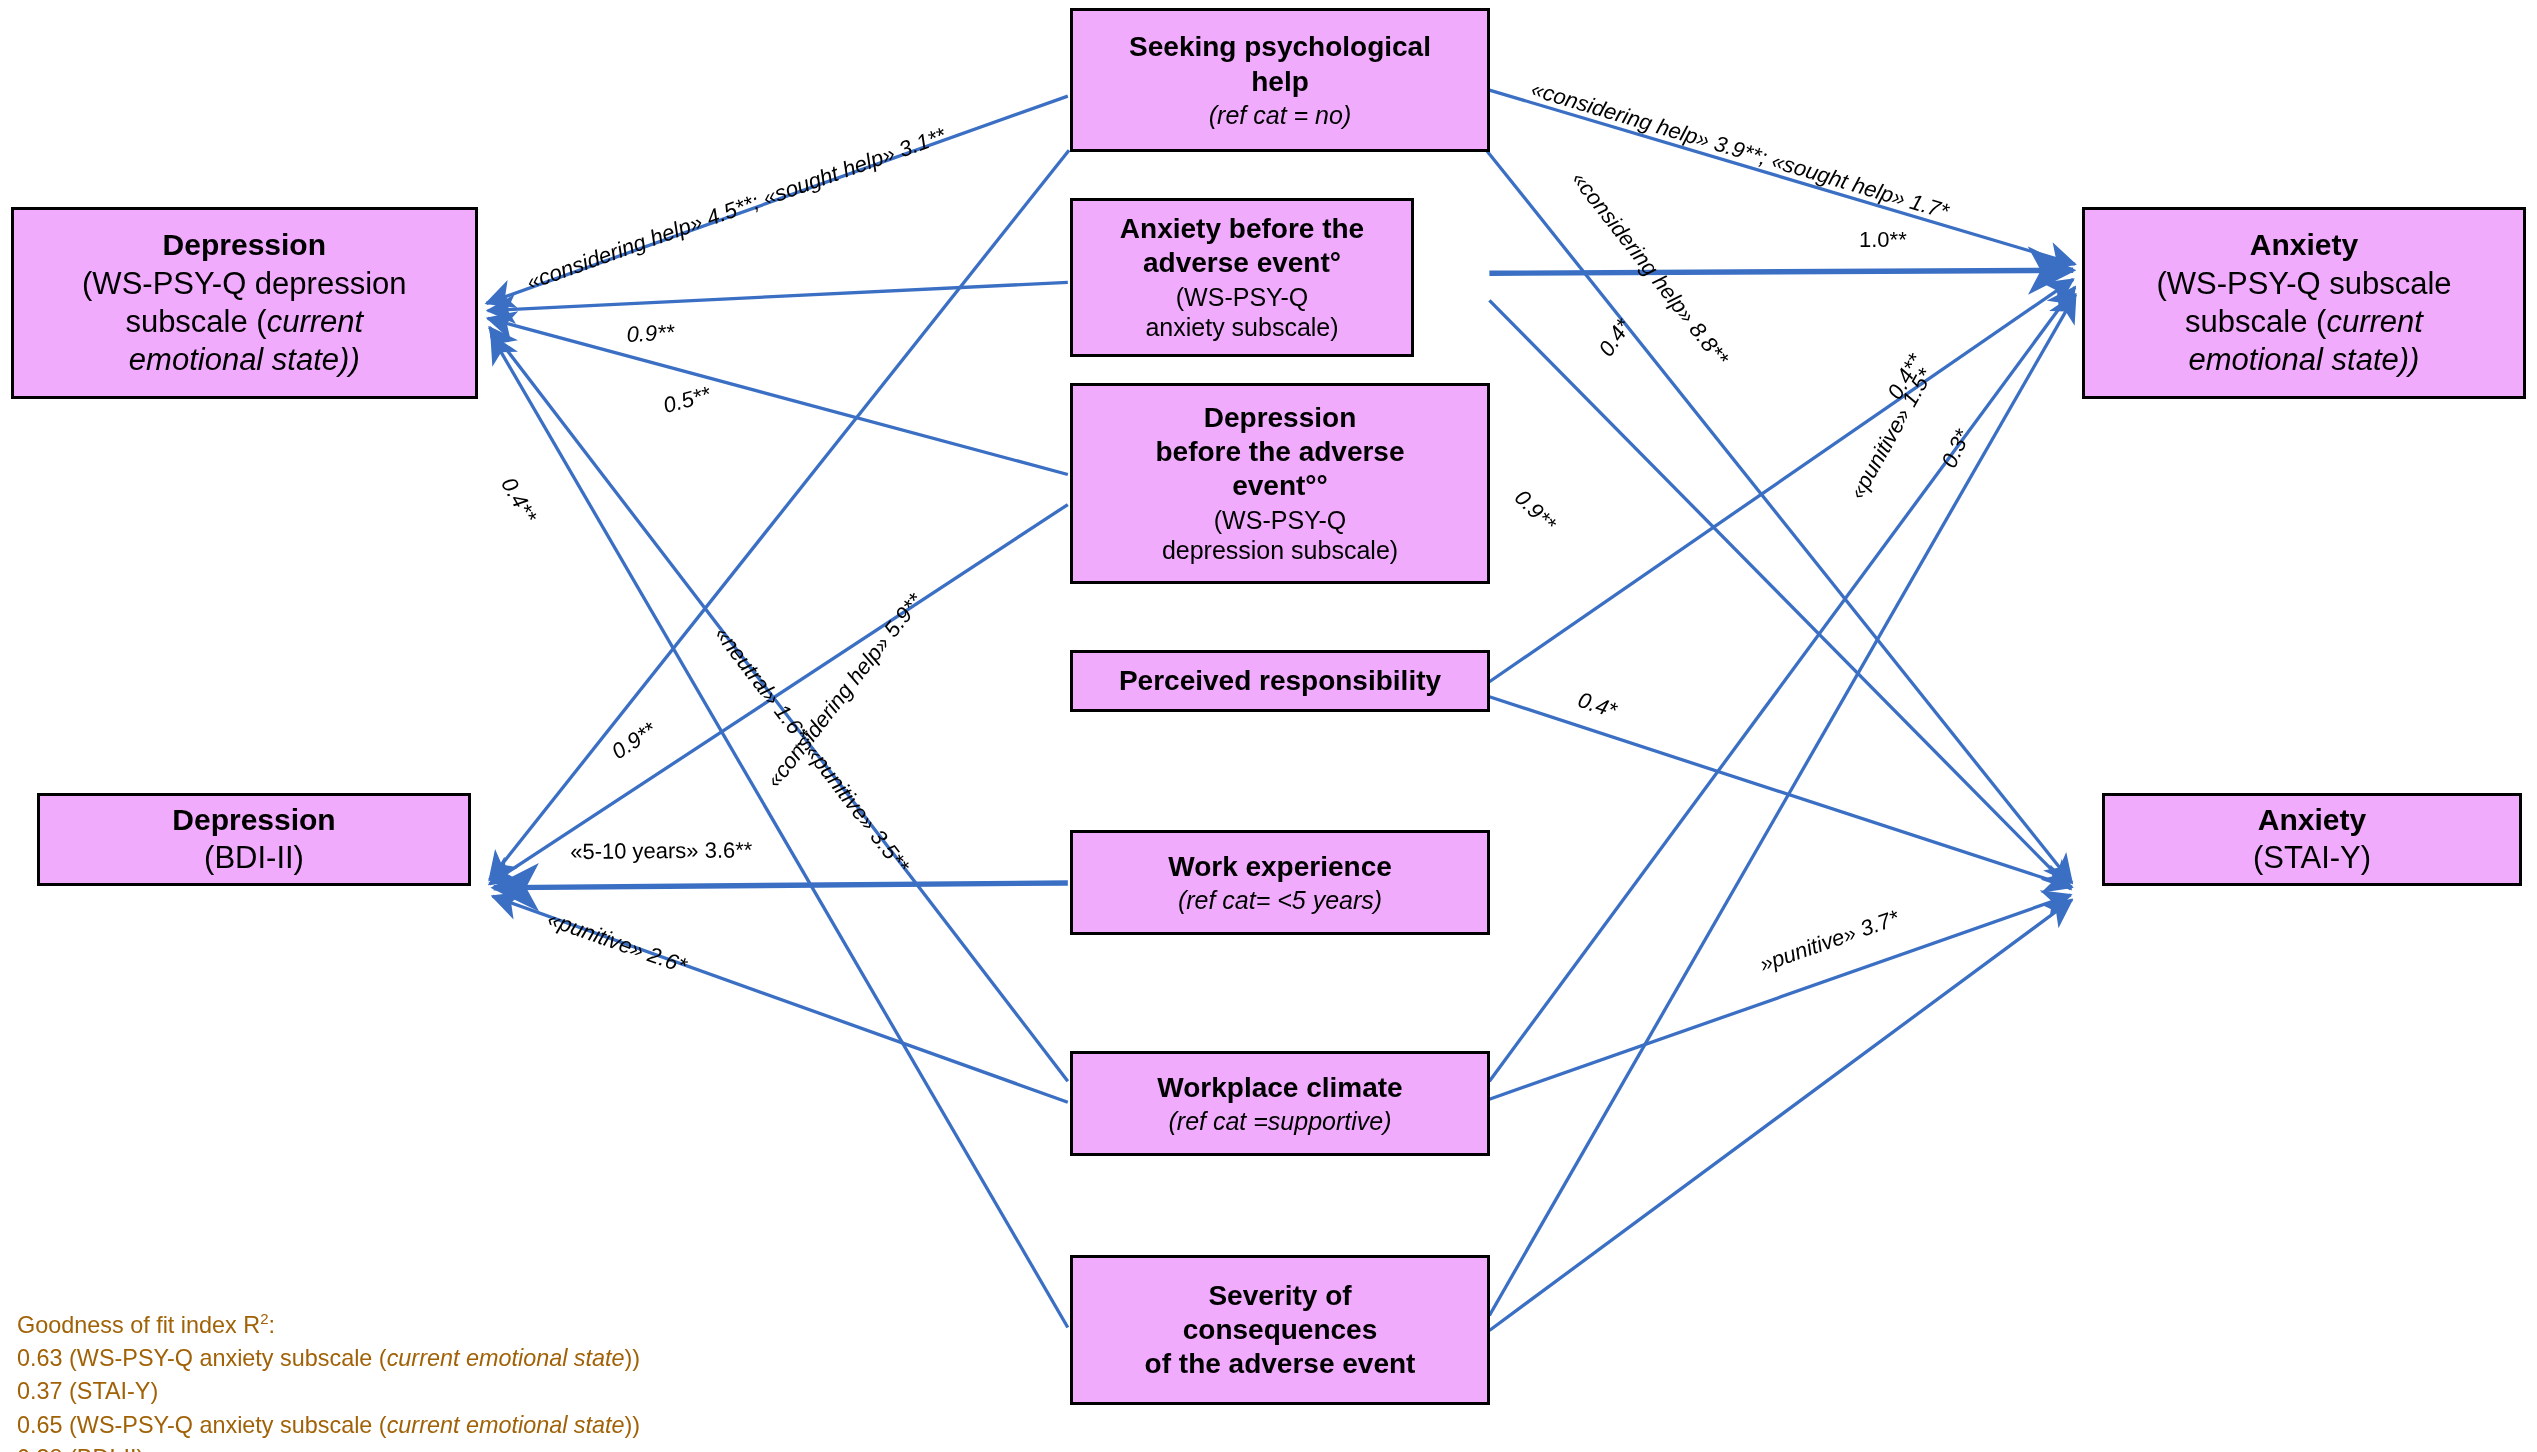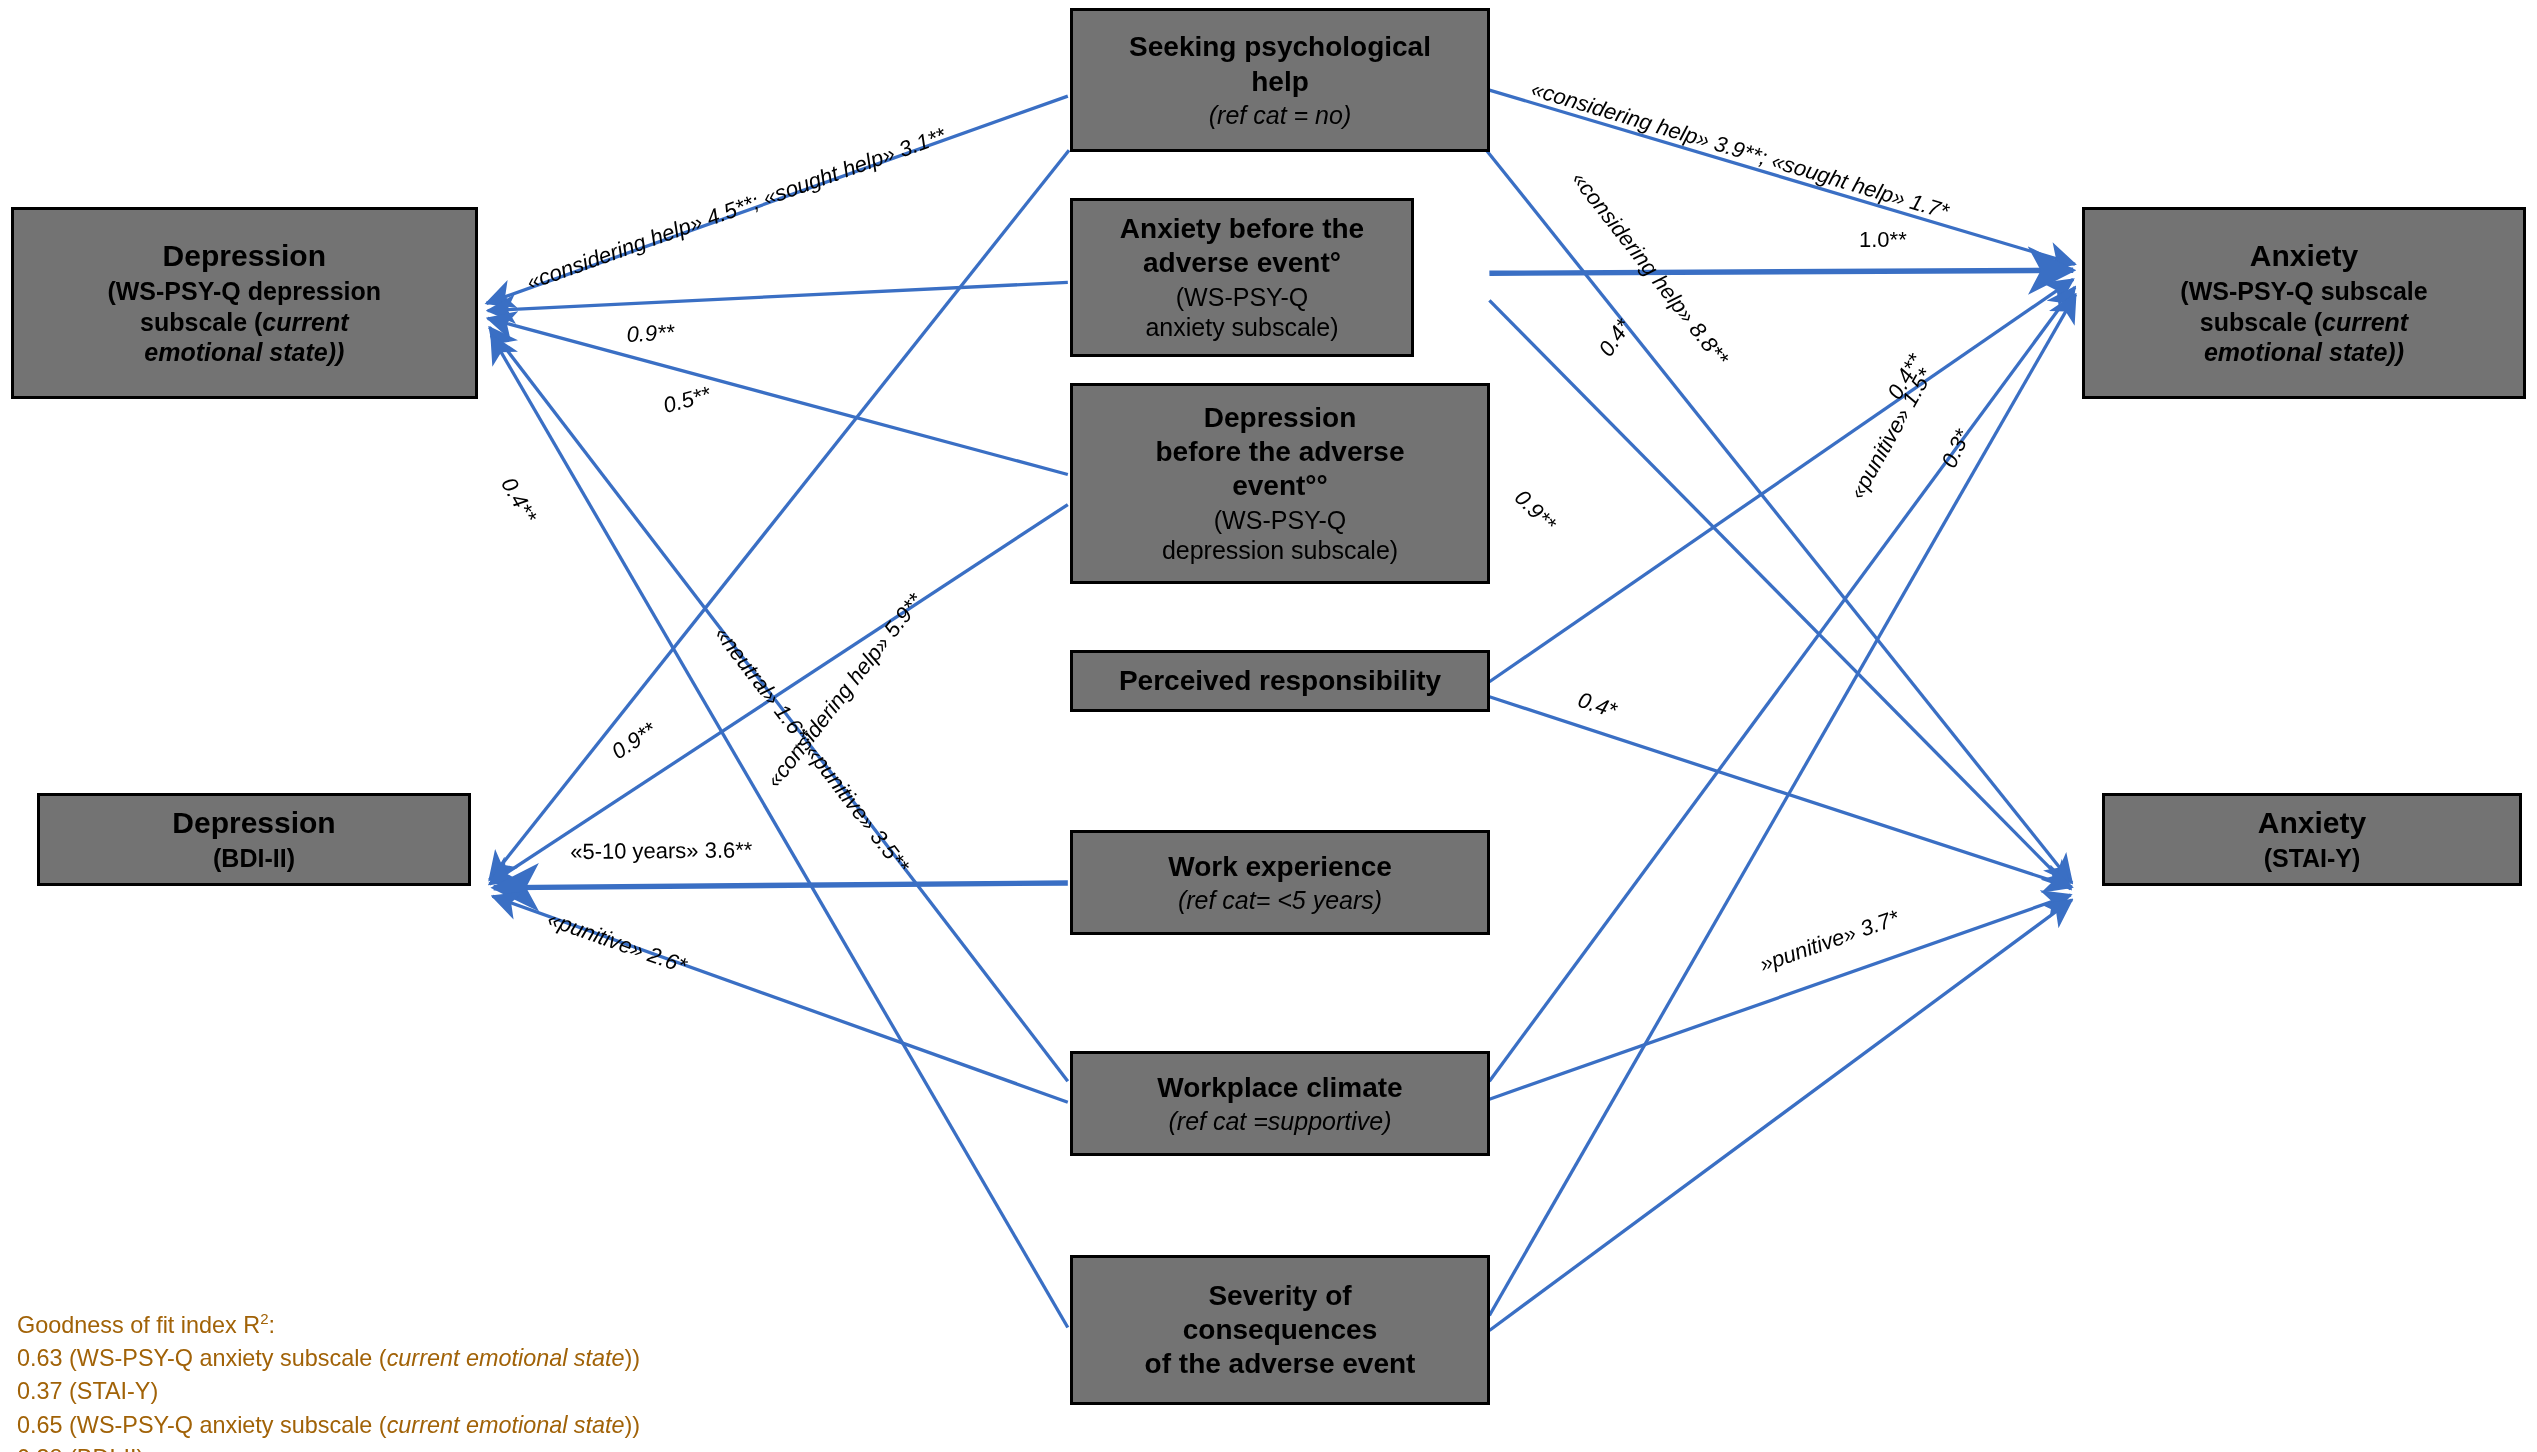--- a/index.html
+++ b/index.html
@@ -1,26 +1,26 @@
 <!DOCTYPE html>
 <html style="font-size:9.6px"><head>
 <meta charset="utf-8">
 <style>
   html,body{margin:0;padding:0;background:#fff;}
   body{font-family:"Liberation Sans", sans-serif;}
   #canvas{position:relative;width:2538px;height:1453px;background:#fff;overflow:hidden;}
   #edges{position:absolute;left:0;top:0;width:2538px;height:1453px;}
-  .node{position:absolute;box-sizing:border-box;border:3px solid #000;background:#737373;
+  .node{position:absolute;box-sizing:border-box;border:3px solid #000;background:#f0abfc;
         display:flex;flex-direction:column;align-items:center;justify-content:center;
         text-align:center;padding:4.8px 9.6px;}
   .node .t1{font-weight:bold;font-size:28px;line-height:1.22;color:#000;}
   .node .t2{font-size:25px;line-height:1.22;color:#000;margin-top:1.2px;}
   .node .t2 em{font-style:italic;}
   .big .t1{font-size:30px;}
-  .big .t2{font-size:25px;font-weight:bold;}
+  .big .t2{font-size:31px;font-weight:normal;}
   .elab{position:absolute;font-size:22px;color:#000;white-space:nowrap;
         transform-origin:0 0;line-height:1;}
   .elab.it{font-style:italic;}
   #fit{position:absolute;left:17px;top:1285px;font-size:23.4px;line-height:1.42;color:#a16207;white-space:nowrap;margin-top:23px;}
   #fit .sup{font-size:15px;vertical-align:super;}
   #fit em{font-style:italic;}
 </style>
 </head>
 <body>
 

